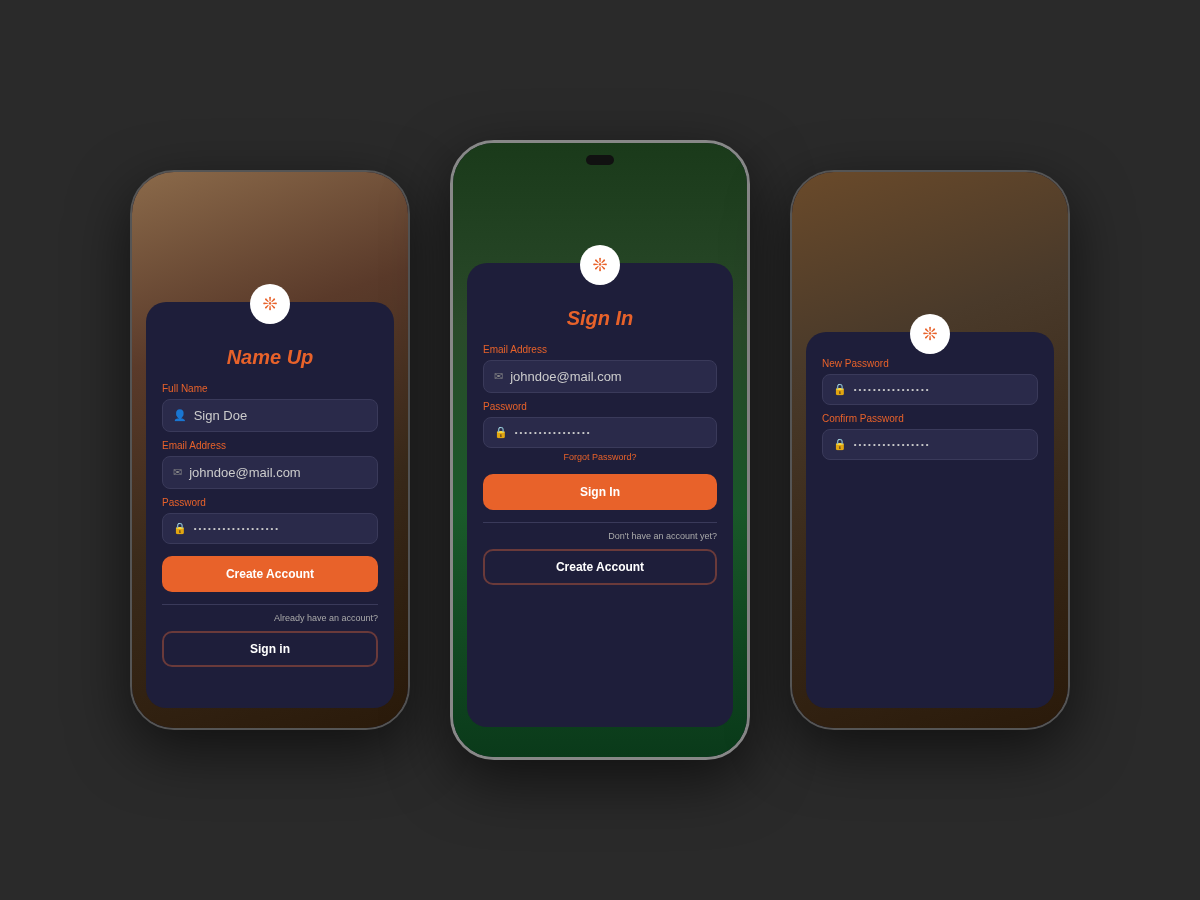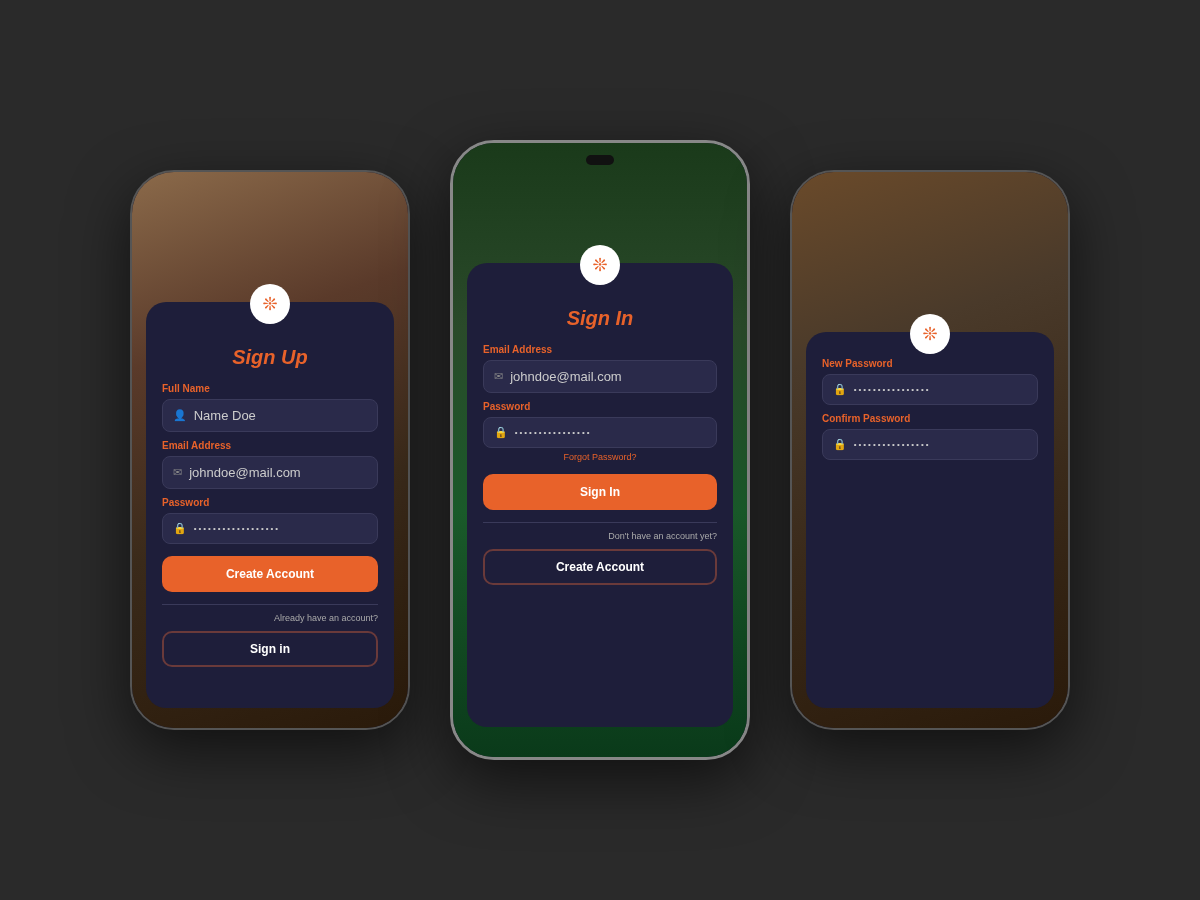--- a/index.html
+++ b/index.html
@@ -131,21 +131,21 @@
       font-size: 20px;
       font-weight: 800;
       margin-top: 26px;
       margin-bottom: 14px;
       font-style: italic;
     }
 
     .field-label {
       color: #e8622a;
       font-size: 10px;
-      font-weight: 700;
+      font-weight: 400;
       margin-bottom: 5px;
       margin-top: 8px;
     }
 
     
     .input-field {
       width: 100%;
       background: #2a2a4a;
       border: 1px solid #3a3a5a;
       border-radius: 8px;
@@ -230,26 +230,26 @@
   </style>
 </head>
 <body>
 
 <div class="phone phone-left">
   <div class="phone-bg bg-left"></div>
   <div class="phone-card">
     <div class="logo-circle">
       <span class="logo-icon">❊</span>
     </div>
-    <div class="card-title">Sign Up</div>
+    <div class="card-title">Name Up</div>
 
     <div class="field-label">Full Name</div>
     <div class="input-field">
       <span class="input-icon">👤</span>
-      <span class="input-text">Name Doe</span>
+      <span class="input-text">Sign Doe</span>
     </div>
 
     <div class="field-label">Email Address</div>
     <div class="input-field">
       <span class="input-icon">✉</span>
       <span class="input-text">johndoe@mail.com</span>
     </div>
 
     <div class="field-label">Password</div>
     <div class="input-field">

